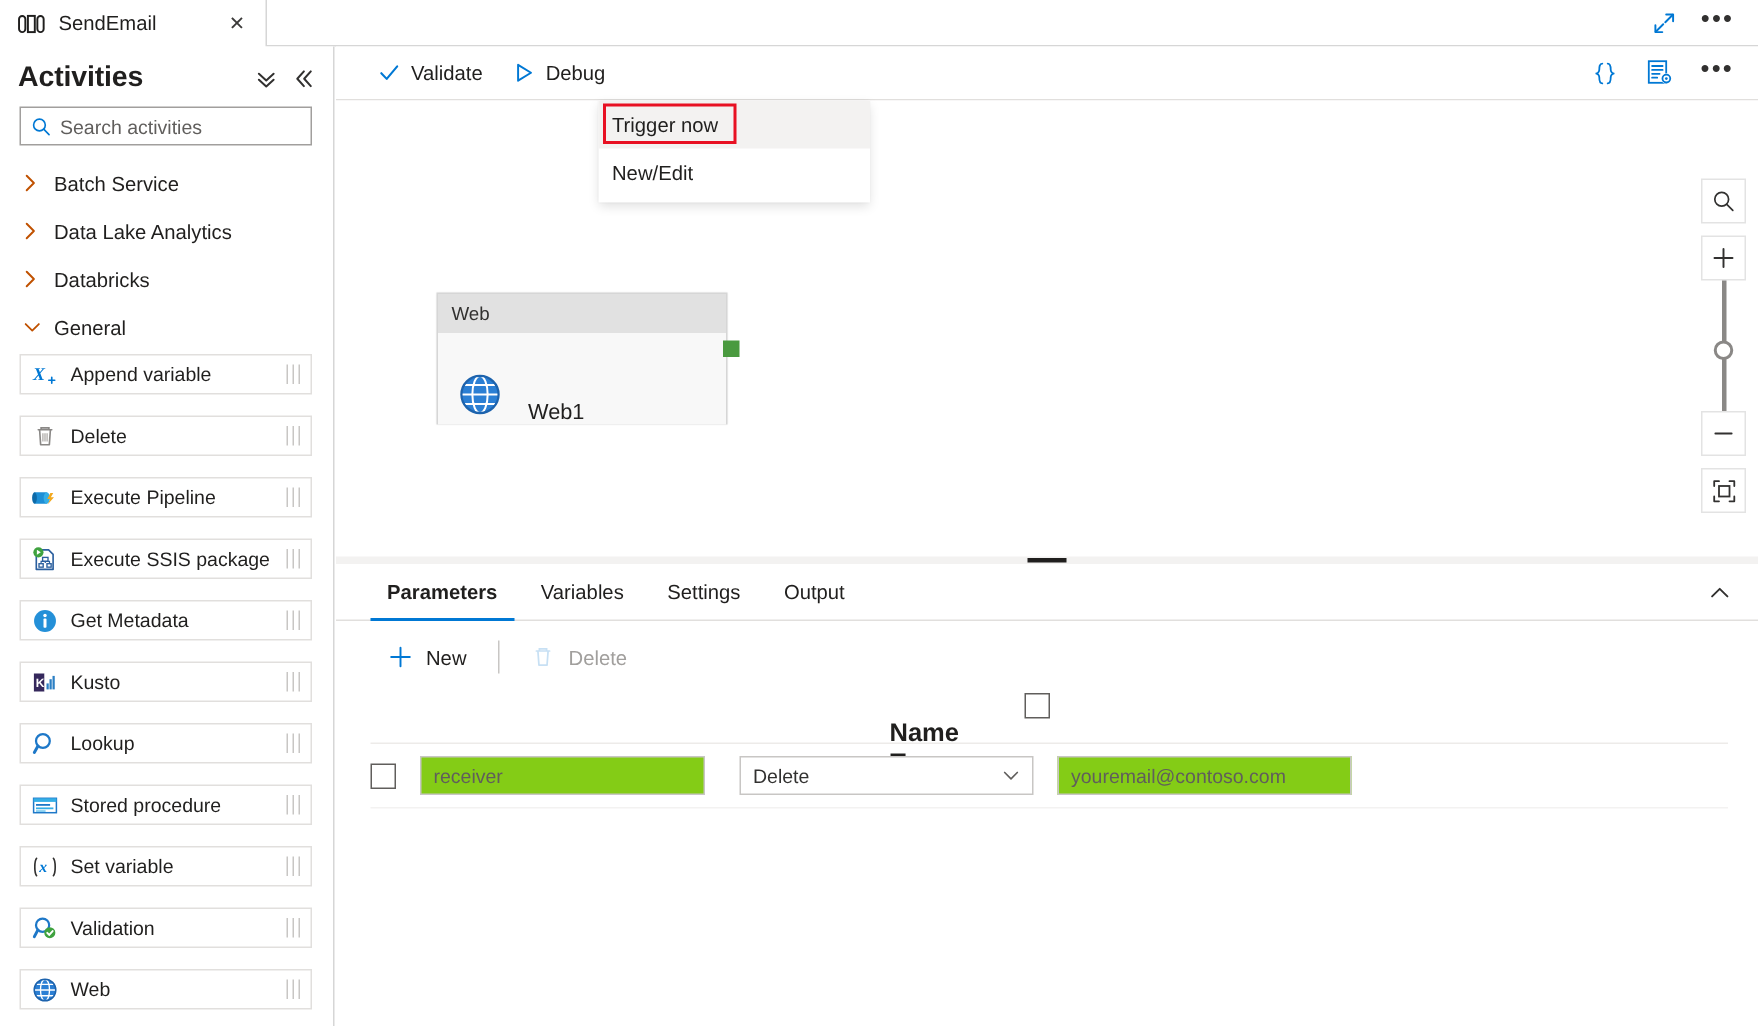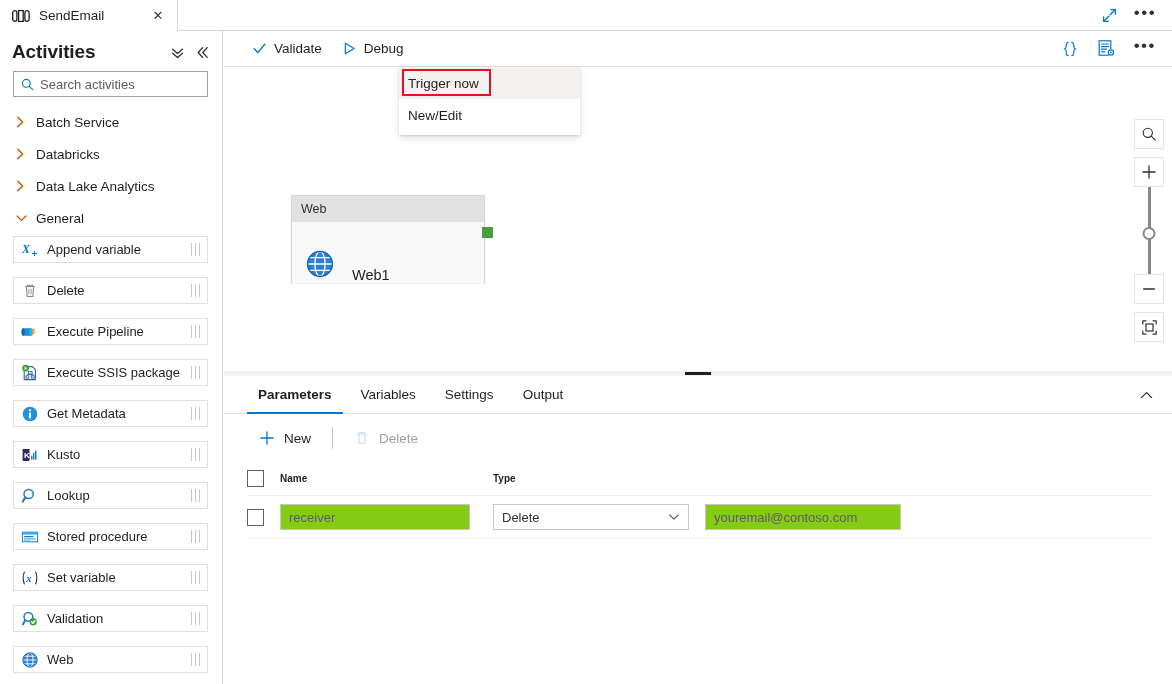--- a/index.html
+++ b/index.html
@@ -195,21 +195,21 @@
     font-size: 13.5px; color: #201f1e; cursor: pointer; background: none; border: 0; font-family: inherit;
   }
   .sub-btn .si { display: flex; align-items: center; color: #0078d4; }
   .sub-btn.disabled { color: #a19f9d; cursor: default; }
   .sub-btn.disabled .si { color: #c7e0f4; }
   .sub-sep { width: 1px; height: 22px; background: #c8c6c4; margin: 0 9px; }
 
   .ptable { padding: 0 20px 0 23px; }
   .ptable-head {
     display: flex; align-items: center; height: 34px;
-    border-bottom: 1px solid #edebe9; font-size: 10px; font-weight: 600; color: #201f1e;
+    border-bottom: 1px solid #edebe9; font-size: 17px; font-weight: 600; color: #201f1e; flex-direction: column;
   }
   .ptable-row {
     display: flex; align-items: center; height: 43px;
     border-bottom: 1px solid #f3f2f1;
   }
   .c-check { width: 33px; display: flex; align-items: center; }
   .c-name { width: 213px; }
   .c-type { width: 212px; }
   .c-def  { width: 220px; }
   .chk {
@@ -295,29 +295,29 @@
             </svg>
         </span>
         <span>Batch Service</span>
       </div>
       <div class="sb-group">
         <span class="chev">
           <svg width="9" height="12" viewBox="0 0 9 12">
               <path d="M1.8 1.2L6.6 6l-4.8 4.8" fill="none" stroke="#c05100" stroke-width="1.3" stroke-linecap="round" stroke-linejoin="round"></path>
             </svg>
         </span>
-        <span>Databricks</span>
+        <span>Data Lake Analytics</span>
       </div>
       <div class="sb-group">
         <span class="chev">
           <svg width="9" height="12" viewBox="0 0 9 12">
               <path d="M1.8 1.2L6.6 6l-4.8 4.8" fill="none" stroke="#c05100" stroke-width="1.3" stroke-linecap="round" stroke-linejoin="round"></path>
             </svg>
         </span>
-        <span>Data Lake Analytics</span>
+        <span>Databricks</span>
       </div>
       <div class="sb-group">
         <span class="chev">
           <svg width="12" height="9" viewBox="0 0 12 9">
               <path d="M1.2 1.8L6 6.6l4.8-4.8" fill="none" stroke="#c05100" stroke-width="1.3" stroke-linecap="round" stroke-linejoin="round"></path>
             </svg>
         </span>
         <span>General</span>
       </div>
     </div>

